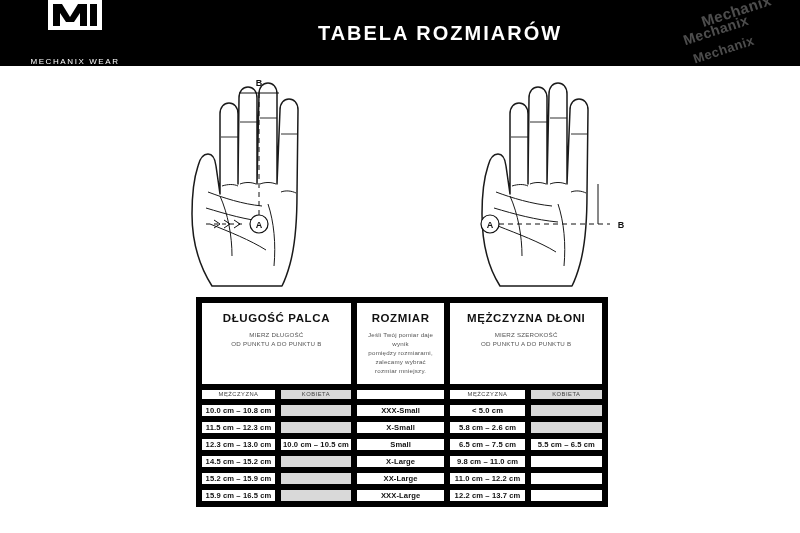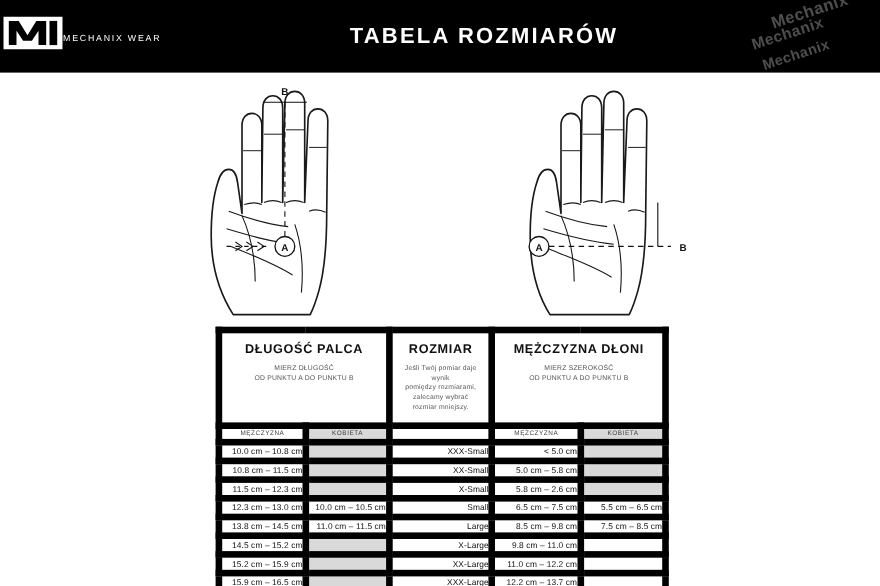--- a/index.html
+++ b/index.html
@@ -13,21 +13,21 @@
   .sheet { position: absolute; inset: 0; background: #ffffff; }
 
   
   .header {
     position: absolute; left: 0; top: 0; width: 800px; height: 66px;
     background: #000000; color: #ffffff;
     display: flex; align-items: center;
   }
   .brand {
     width: 150px; height: 66px;
-    display: flex; flex-direction: row; align-items: center; justify-content: center;
+    display: flex; flex-direction: column; align-items: center; justify-content: space-between;
   }
   .brand-mark {
     font-size: 30px; font-weight: bold; letter-spacing: -2px;
     line-height: 30px; font-family: "Liberation Sans", sans-serif;
   }
   .brand-name {
     font-size: 8px; letter-spacing: 1.6px; margin-top: 3px;
   }
   .title-wrap { flex: 1; text-align: center; padding-right: 70px; }
   .main-title {
@@ -71,22 +71,22 @@
   .hdr-sub {
     font-size: 6.2px; color: #555; line-height: 1.45; margin-top: 7px;
     letter-spacing: 0.2px;
   }
   .sub-hdr td {
     font-size: 5.8px; color: #444; text-align: center; letter-spacing: 0.5px;
     height: 15px; background: #ffffff;
   }
   .sub-hdr td.shade { background: #d9d9d9; }
   .row td {
-    font-size: 7.6px; color: #111; text-align: right; height: 17px;
-    font-weight: normal; letter-spacing: 0.1px;
+    font-size: 7.6px; color: #111; text-align: center; height: 17px;
+    font-weight: bold; letter-spacing: 0.1px;
   }
   .row td.empty { background: #d9d9d9; }
   .row td.blank { background: #ffffff; }
   .col-a { width: 92px; }
   .col-b { width: 92px; }
   .col-c { width: 102px; }
   .col-d { width: 92px; }
   .col-e { width: 92px; }
   .size-cell { font-weight: bold; }
 </style>
@@ -231,48 +231,34 @@
       </tr>
 
       <tr class="row">
         <td>10.0 cm – 10.8 cm</td>
         <td class="empty"></td>
         <td class="size-cell">XXX-Small</td>
         <td>&lt; 5.0 cm</td>
         <td class="empty"></td>
       </tr>
       <tr class="row">
-        <td>10.8 cm – 11.5 cm</td>
-        <td class="empty"></td>
-        <td class="size-cell">XX-Small</td>
-        <td>5.0 cm – 5.8 cm</td>
-        <td class="empty"></td>
-      </tr>
-      <tr class="row">
         <td>11.5 cm – 12.3 cm</td>
         <td class="empty"></td>
         <td class="size-cell">X-Small</td>
         <td>5.8 cm – 2.6 cm</td>
         <td class="empty"></td>
       </tr>
       <tr class="row">
         <td>12.3 cm – 13.0 cm</td>
         <td>10.0 cm – 10.5 cm</td>
         <td class="size-cell">Small</td>
         <td>6.5 cm – 7.5 cm</td>
         <td>5.5 cm – 6.5 cm</td>
       </tr>
       <tr class="row">
-        <td>13.8 cm – 14.5 cm</td>
-        <td>11.0 cm – 11.5 cm</td>
-        <td class="size-cell">Large</td>
-        <td>8.5 cm – 9.8 cm</td>
-        <td>7.5 cm – 8.5 cm</td>
-      </tr>
-      <tr class="row">
         <td>14.5 cm – 15.2 cm</td>
         <td class="empty"></td>
         <td class="size-cell">X-Large</td>
         <td>9.8 cm – 11.0 cm</td>
         <td class="blank"></td>
       </tr>
       <tr class="row">
         <td>15.2 cm – 15.9 cm</td>
         <td class="empty"></td>
         <td class="size-cell">XX-Large</td>

